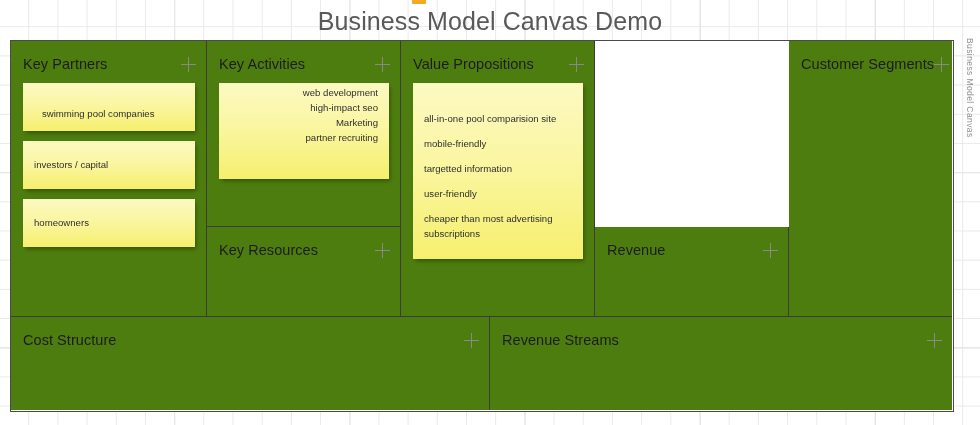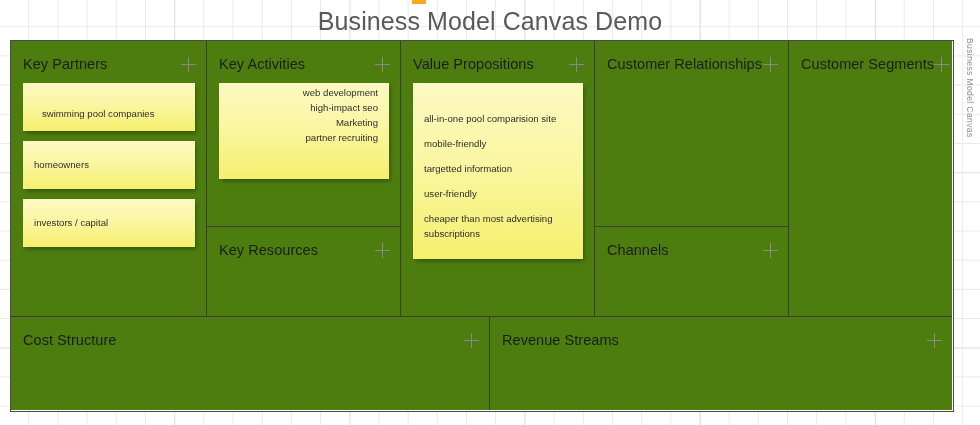--- a/index.html
+++ b/index.html
@@ -174,25 +174,25 @@
 
     <div class="cell" style="left:0; top:0; width:196px; height:276px;">
       <div class="cell-head">
         <span class="cell-title">Key Partners</span>
         <span class="plus"></span>
       </div>
       <div class="notes">
         <div class="note" id="kp-note-0">
           <div class="note-line">swimming pool companies</div>
         </div>
+        <div class="note" id="kp-note-2">
+          <div class="note-line">investors / capital</div>
+        </div>
         <div class="note" id="kp-note-1">
           <div class="note-line">homeowners</div>
-        </div>
-        <div class="note" id="kp-note-2">
-          <div class="note-line">investors / capital</div>
         </div>
       </div>
     </div>
 
     <div class="cell" style="left:196px; top:0; width:194px; height:186px;">
       <div class="cell-head">
         <span class="cell-title">Key Activities</span>
         <span class="plus"></span>
       </div>
       <div class="notes">
@@ -222,30 +222,24 @@
           <div class="note-line">all-in-one pool comparision site</div>
           <div class="note-line">mobile-friendly</div>
           <div class="note-line">targetted information</div>
           <div class="note-line">user-friendly</div>
           <div class="note-line">cheaper than most advertising
 subscriptions</div>
         </div>
       </div>
     </div>
 
-    <div class="cell" style="left:584px; top:0; width:194px; height:186px;">
-      <div class="cell-head">
-        <span class="cell-title">Customer Relationships</span>
-        <span class="plus"></span>
-      </div>
-    </div>
 
     <div class="cell" style="left:584px; top:186px; width:194px; height:90px;">
       <div class="cell-head">
-        <span class="cell-title">Channels</span>
+        <span class="cell-title">Revenue</span>
         <span class="plus"></span>
       </div>
     </div>
 
     <div class="cell no-right" style="left:778px; top:0; width:163px; height:276px;">
       <div class="cell-head">
         <span class="cell-title">Customer Segments</span>
         <span class="plus"></span>
       </div>
     </div>

